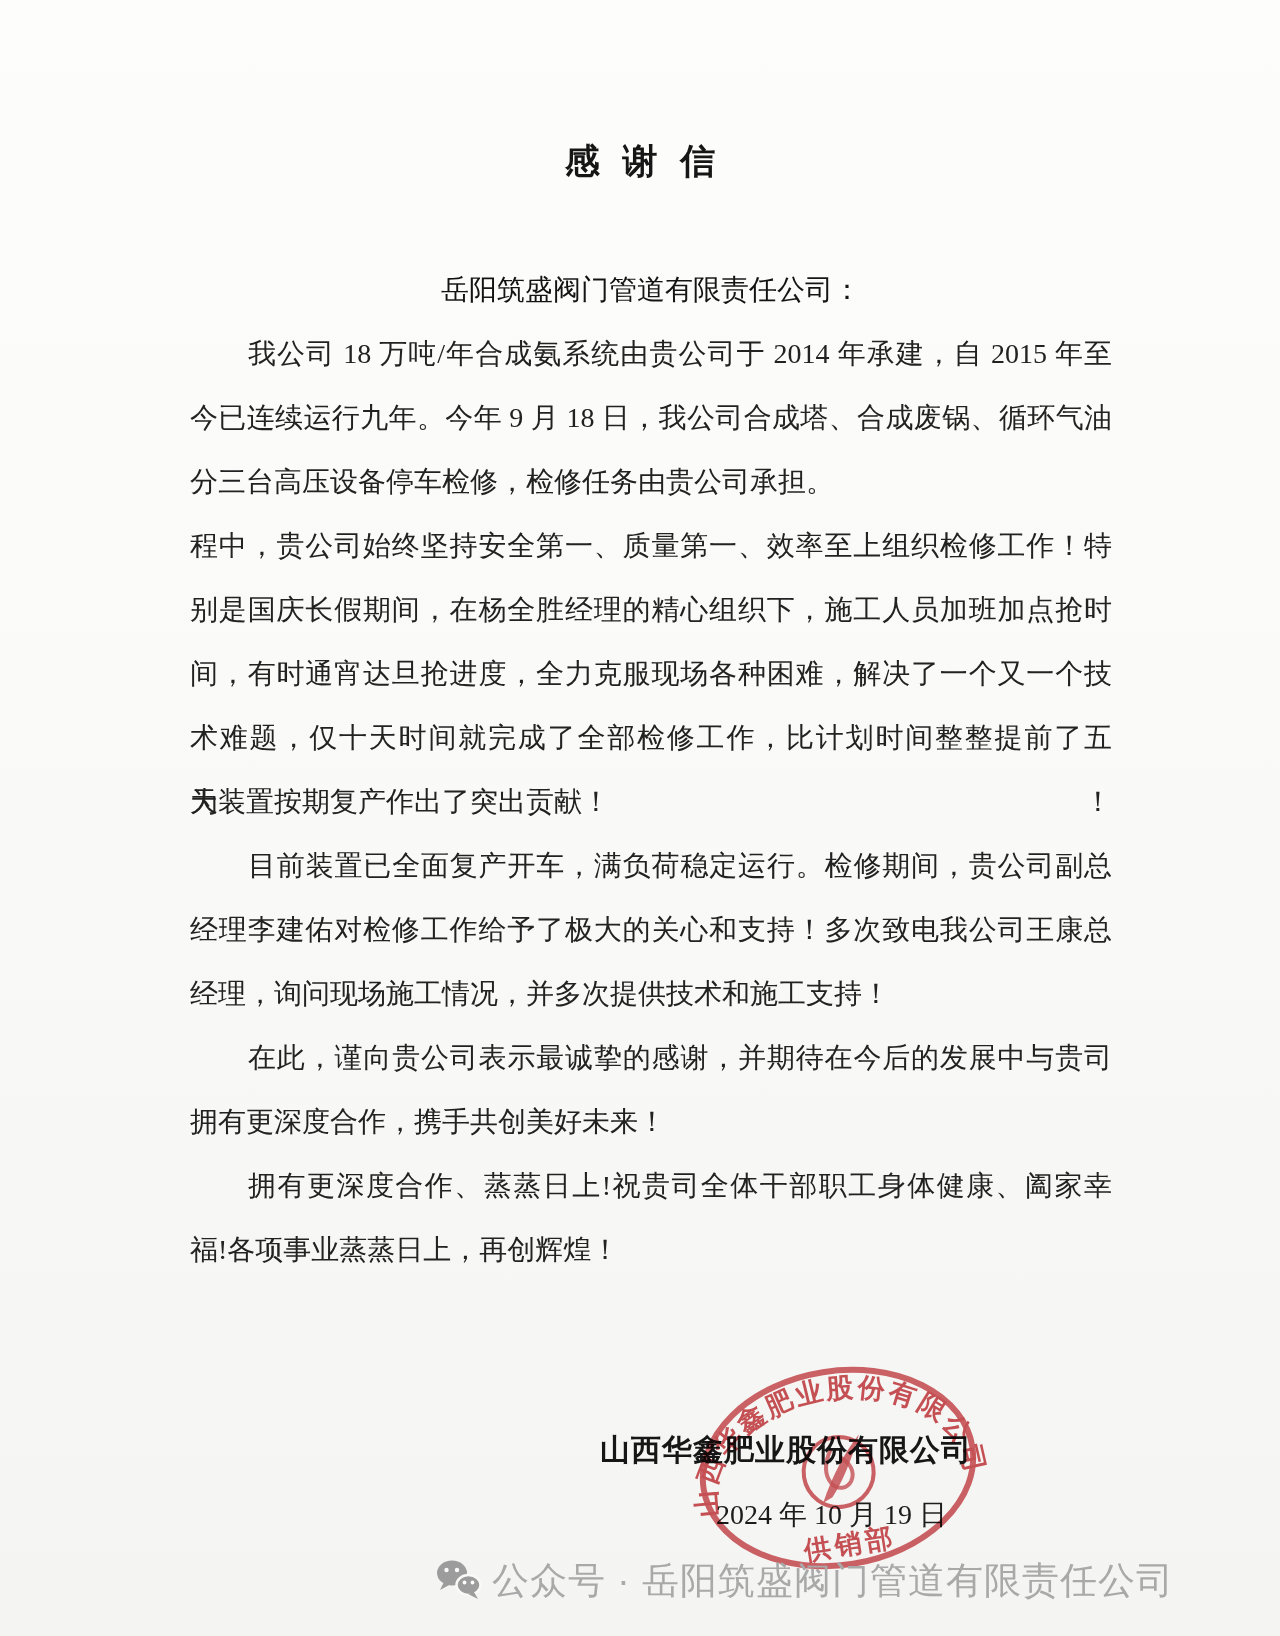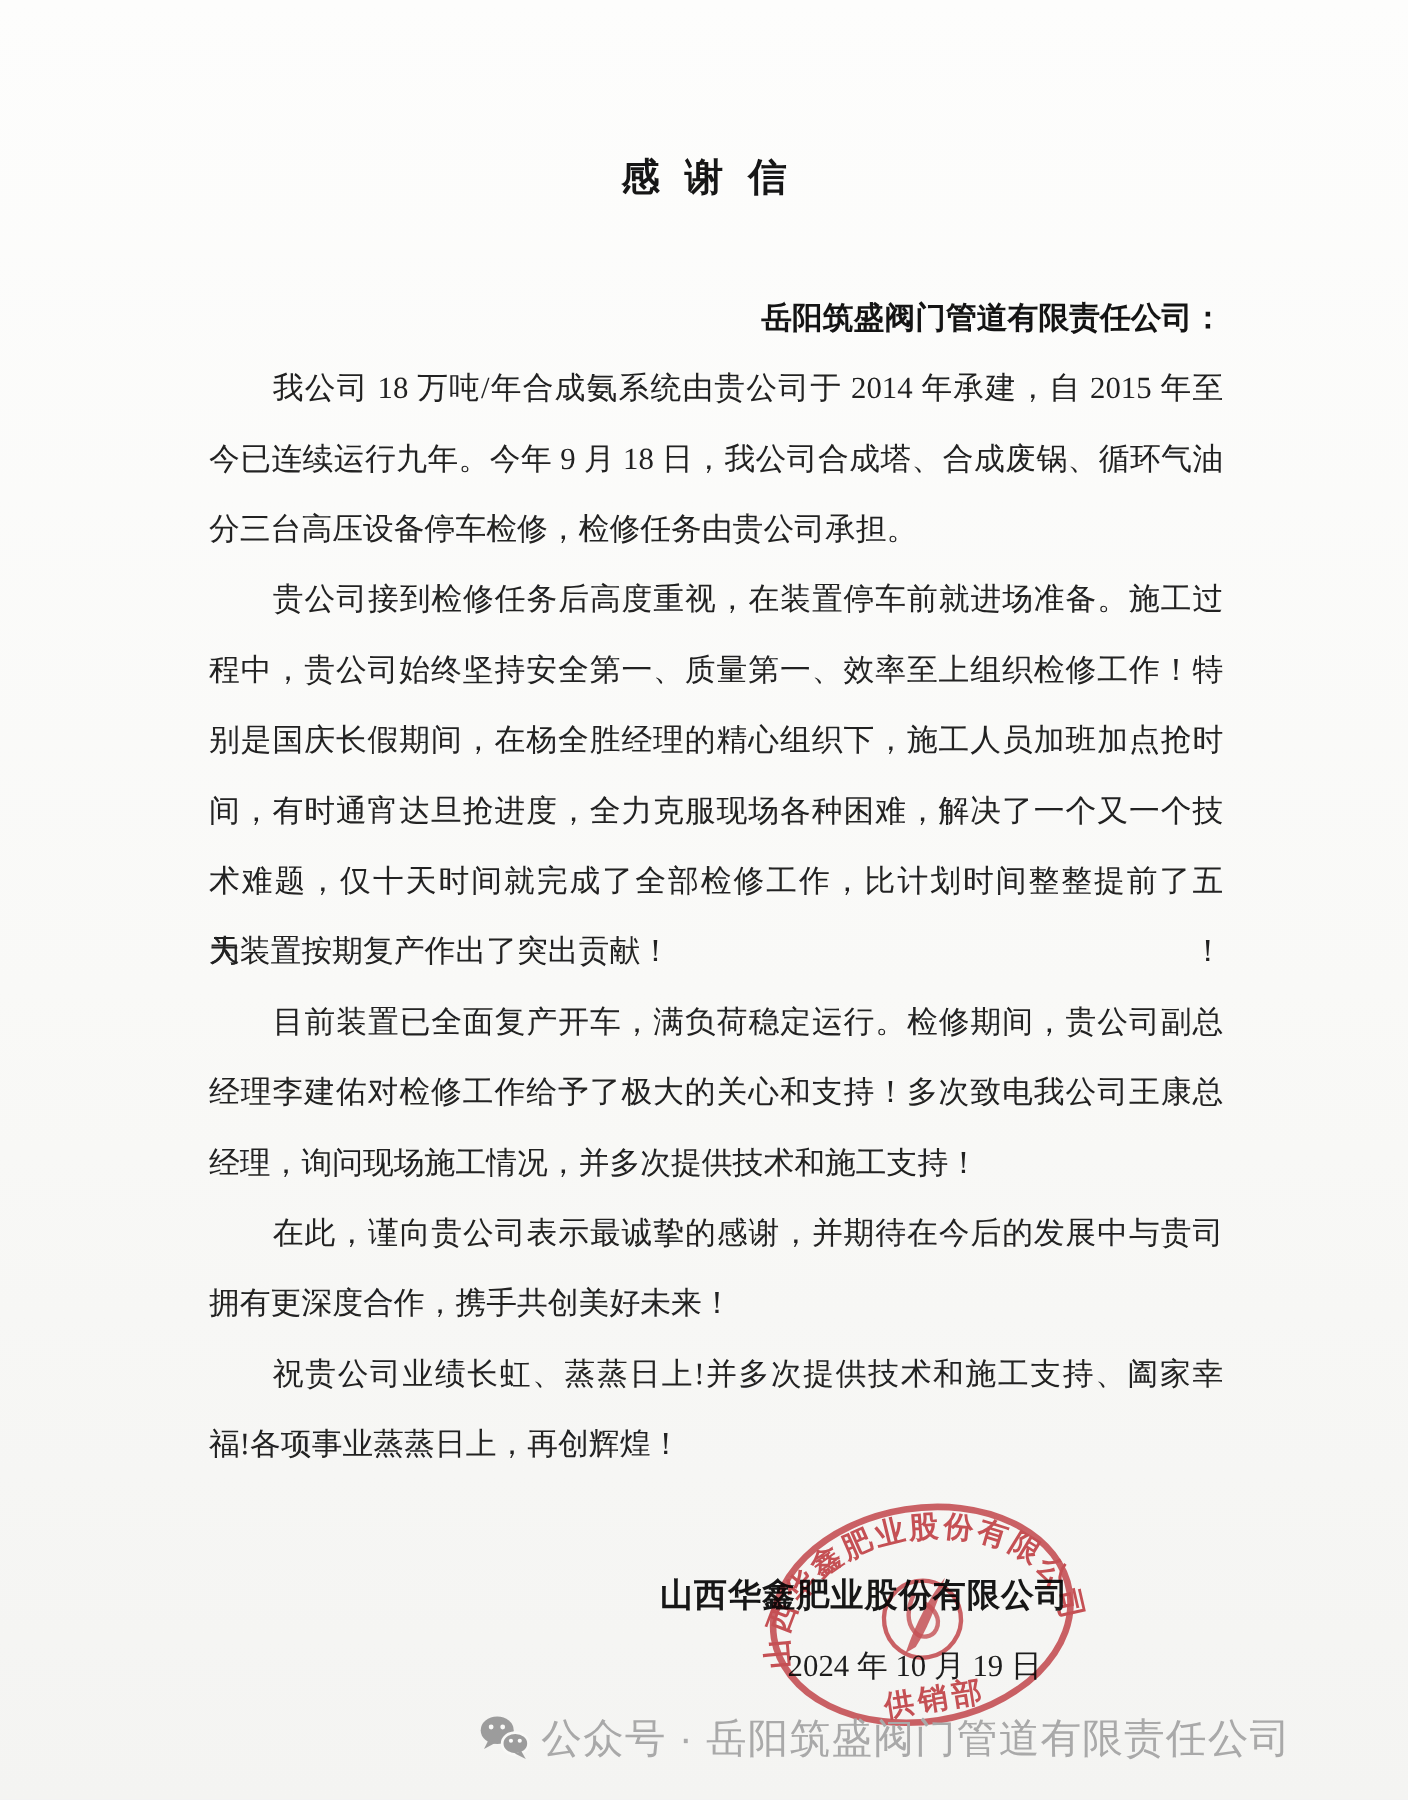--- a/index.html
+++ b/index.html
@@ -16,21 +16,21 @@
   .title{
     position:absolute;top:138px;left:0;width:100%;
     text-align:center;font-size:35px;font-weight:700;
     word-spacing:14px;color:#161616;
   }
   .letter-body{
     position:absolute;left:190px;top:258px;width:922px;
     font-size:28px;line-height:64px;color:#222;
   }
   .salutation{
-    font-weight:700;text-align:right;height:64px;color:#141414;
+    font-weight:400;text-align:center;height:64px;color:#141414;
   }
   .line{
     height:64px;text-align:justify;text-align-last:justify;
   }
   .line.indent{text-indent:58px;}
   .line.last{text-align-last:left;}
   .signature{
     position:absolute;left:600px;top:1430px;
     font-size:30px;font-weight:600;letter-spacing:1px;color:#161616;
   }
@@ -58,32 +58,31 @@
 <div class="page">
 
   <div class="title">感 谢 信</div>
 
   <div class="letter-body">
     <div class="salutation">岳阳筑盛阀门管道有限责任公司：</div>
     <div>
         <div class="line indent">我公司 18 万吨/年合成氨系统由贵公司于 2014 年承建，自 2015 年至</div>
         <div class="line">今已连续运行九年。今年 9 月 18 日，我公司合成塔、合成废锅、循环气油</div>
         <div class="line last">分三台高压设备停车检修，检修任务由贵公司承担。</div>
-        <div class="line indent">贵公司接到检修任务后高度重视，在装置停车前就进场准备。施工过</div>
         <div class="line">程中，贵公司始终坚持安全第一、质量第一、效率至上组织检修工作！特</div>
         <div class="line">别是国庆长假期间，在杨全胜经理的精心组织下，施工人员加班加点抢时</div>
         <div class="line">间，有时通宵达旦抢进度，全力克服现场各种困难，解决了一个又一个技</div>
         <div class="line">术难题，仅十天时间就完成了全部检修工作，比计划时间整整提前了五天！</div>
         <div class="line last">为装置按期复产作出了突出贡献！</div>
         <div class="line indent">目前装置已全面复产开车，满负荷稳定运行。检修期间，贵公司副总</div>
         <div class="line">经理李建佑对检修工作给予了极大的关心和支持！多次致电我公司王康总</div>
         <div class="line last">经理，询问现场施工情况，并多次提供技术和施工支持！</div>
         <div class="line indent">在此，谨向贵公司表示最诚挚的感谢，并期待在今后的发展中与贵司</div>
         <div class="line last">拥有更深度合作，携手共创美好未来！</div>
-        <div class="line indent">祝贵公司业绩长虹、蒸蒸日上!并多次提供技术和施工支持、阖家幸</div>
+        <div class="line indent">拥有更深度合作、蒸蒸日上!祝贵司全体干部职工身体健康、阖家幸</div>
         <div class="line last">福!各项事业蒸蒸日上，再创辉煌！</div>
       </div>
   </div>
 
   <div class="signature">山西华鑫肥业股份有限公司</div>
   <div class="date-line">2024 年 10 月 19 日</div>
 
   <svg class="seal" viewBox="0 0 324 252" aria-hidden="true">
     <g transform="rotate(-9 162 126)" fill="none" stroke="#c63b41">
       <ellipse cx="162" cy="126" rx="136" ry="97" stroke-width="6" opacity="0.9"></ellipse>

